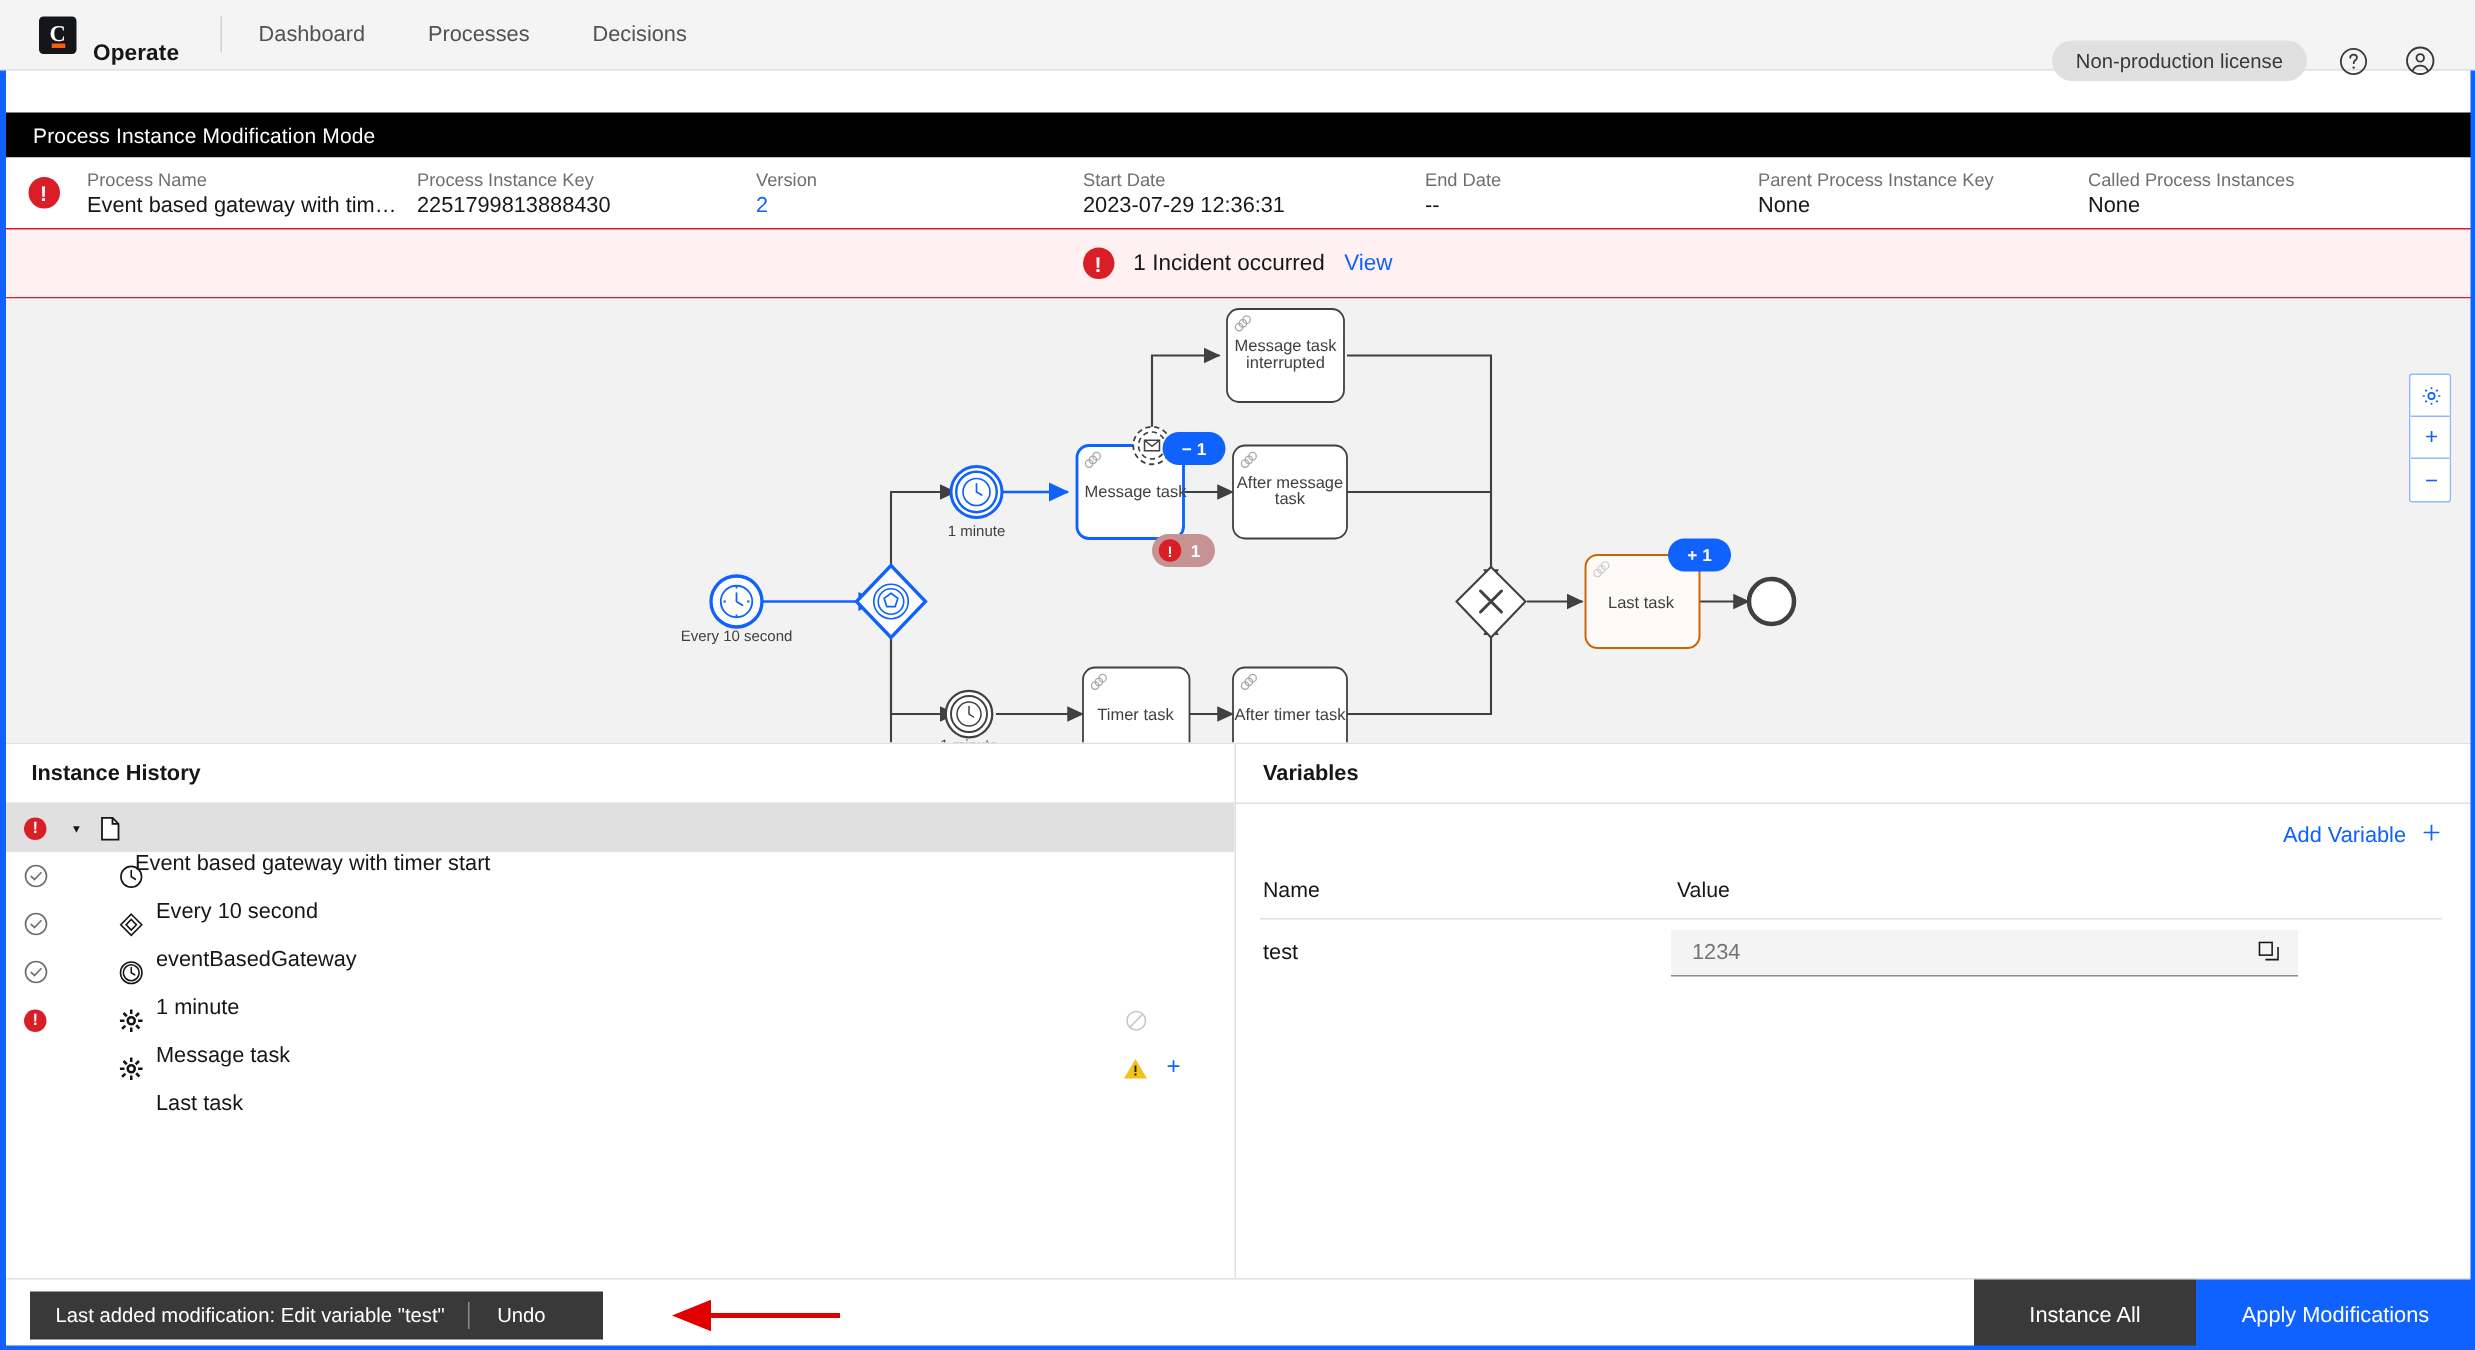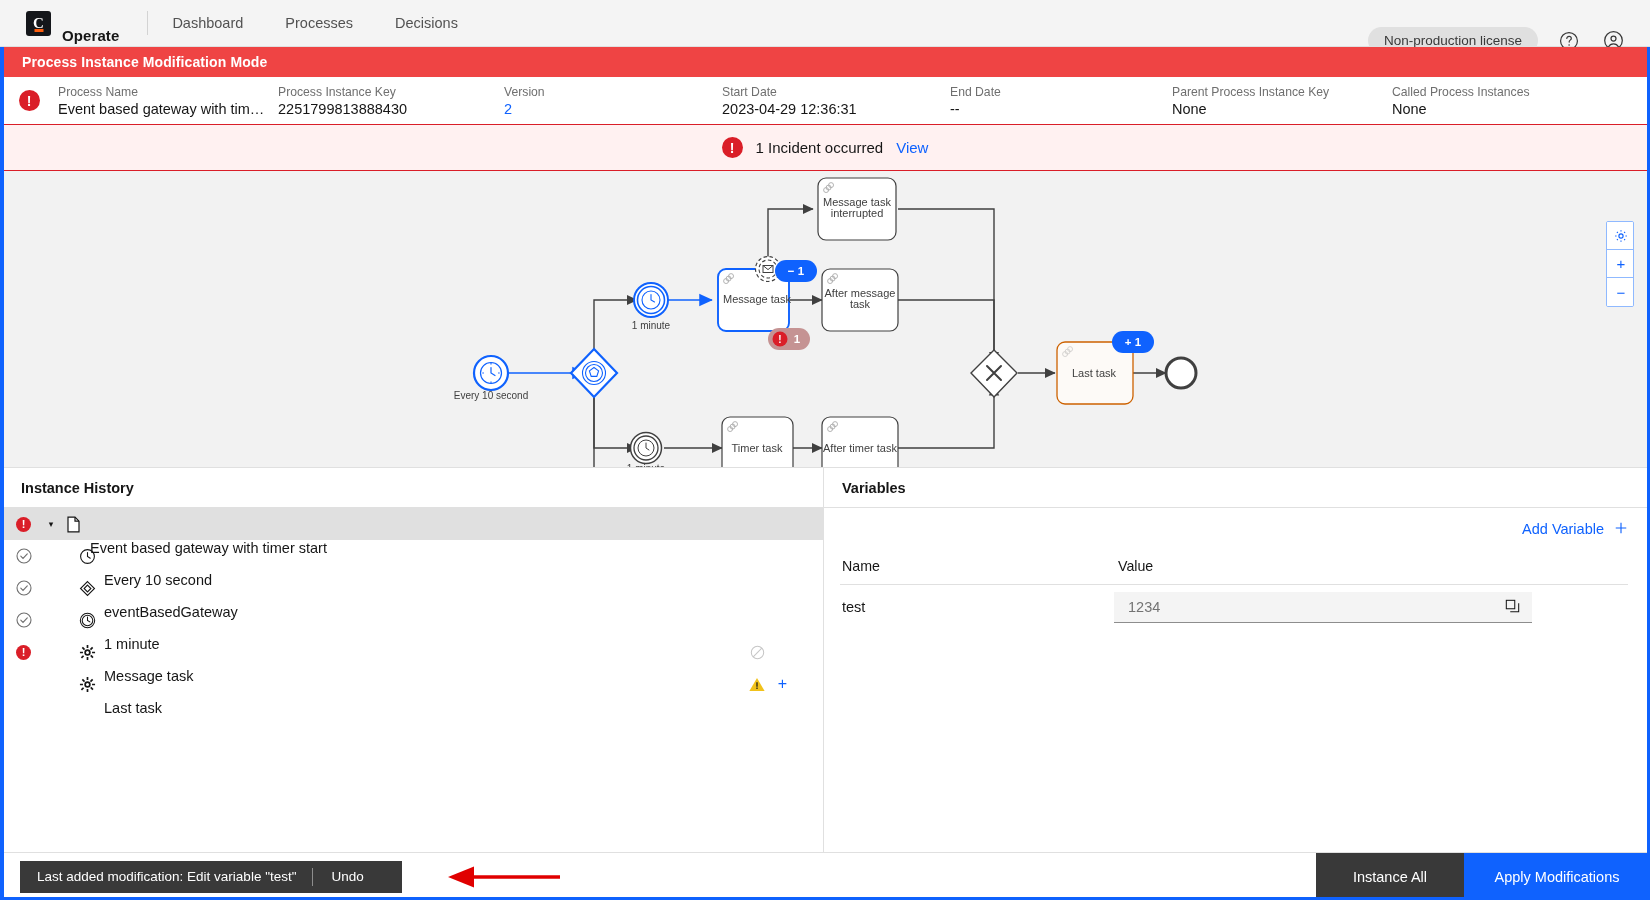--- a/index.html
+++ b/index.html
@@ -38,23 +38,23 @@
   .topnav-right { margin-left: auto; display: flex; align-items: center; gap: 18px; padding-right: 8px; margin-top: 35px; }
   .license-pill {
     background: #e0e0e0; color: #393939; font-size: 13.5px;
     border-radius: 14px; padding: 6px 16px; white-space: nowrap;
   }
   .icon-btn { width: 26px; height: 26px; display:flex; align-items:center; justify-content:center; cursor: pointer; }
   .icon-btn svg { display:block; }
 
   
   .modbar {
-    height: 30px; flex: 0 0 30px; background: #ef4444; color: #fff;
+    height: 30px; flex: 0 0 30px; background: #000000; color: #fff;
     display: flex; align-items: center; padding-left: 22px;
-    font-size: 14px; font-weight: 700; letter-spacing: .1px;
+    font-size: 14px; font-weight: 400; letter-spacing: .1px; margin-top: 28px;
   }
 
   
   .inst-header {
     flex: 0 0 47px; height: 47px; background: #fff;
     display: flex; align-items: center; padding: 0 4px 0 0;
     border-bottom: none; position: relative;
   }
   .inst-state { width: 58px; display: flex; justify-content: center; align-items: center; }
   .err-dot {
@@ -246,21 +246,21 @@
       <div class="meta m-key">
         <span class="meta-label">Process Instance Key</span>
         <span class="meta-value">2251799813888430</span>
       </div>
       <div class="meta m-ver">
         <span class="meta-label">Version</span>
         <span class="meta-value link">2</span>
       </div>
       <div class="meta m-start">
         <span class="meta-label">Start Date</span>
-        <span class="meta-value">2023-04-29 12:36:31</span>
+        <span class="meta-value">2023-07-29 12:36:31</span>
       </div>
       <div class="meta m-end">
         <span class="meta-label">End Date</span>
         <span class="meta-value">--</span>
       </div>
       <div class="meta m-parent">
         <span class="meta-label">Parent Process Instance Key</span>
         <span class="meta-value">None</span>
       </div>
       <div class="meta m-called">

